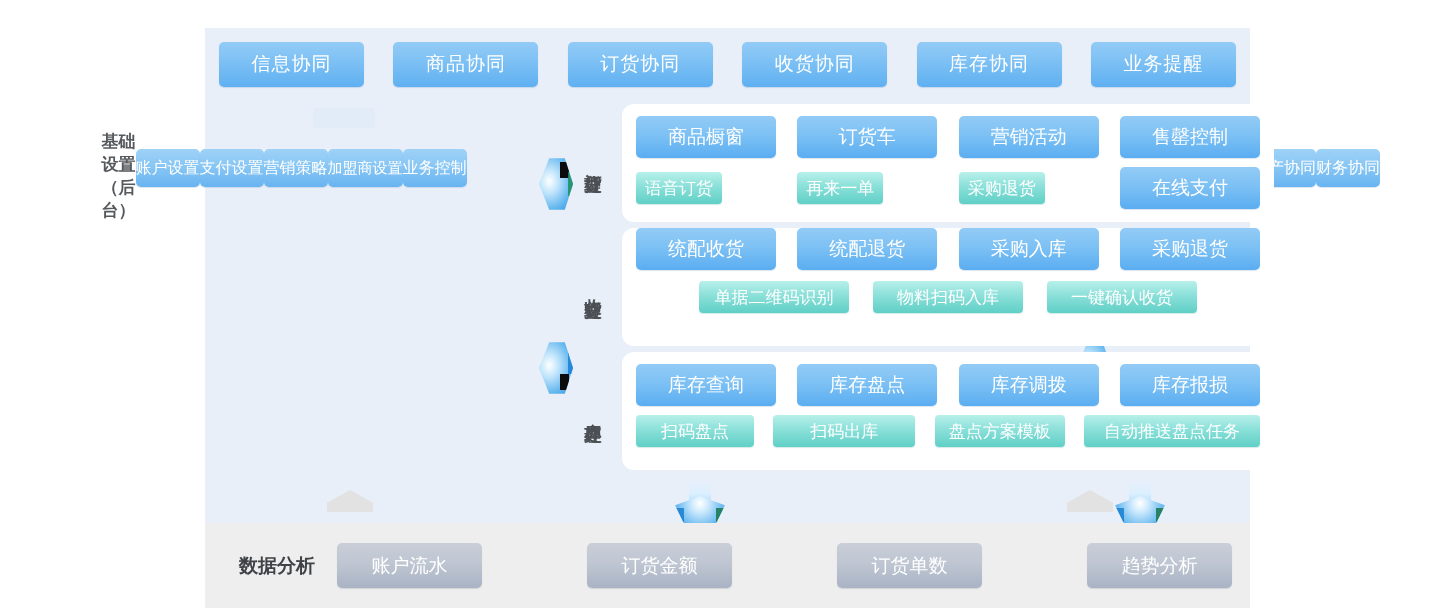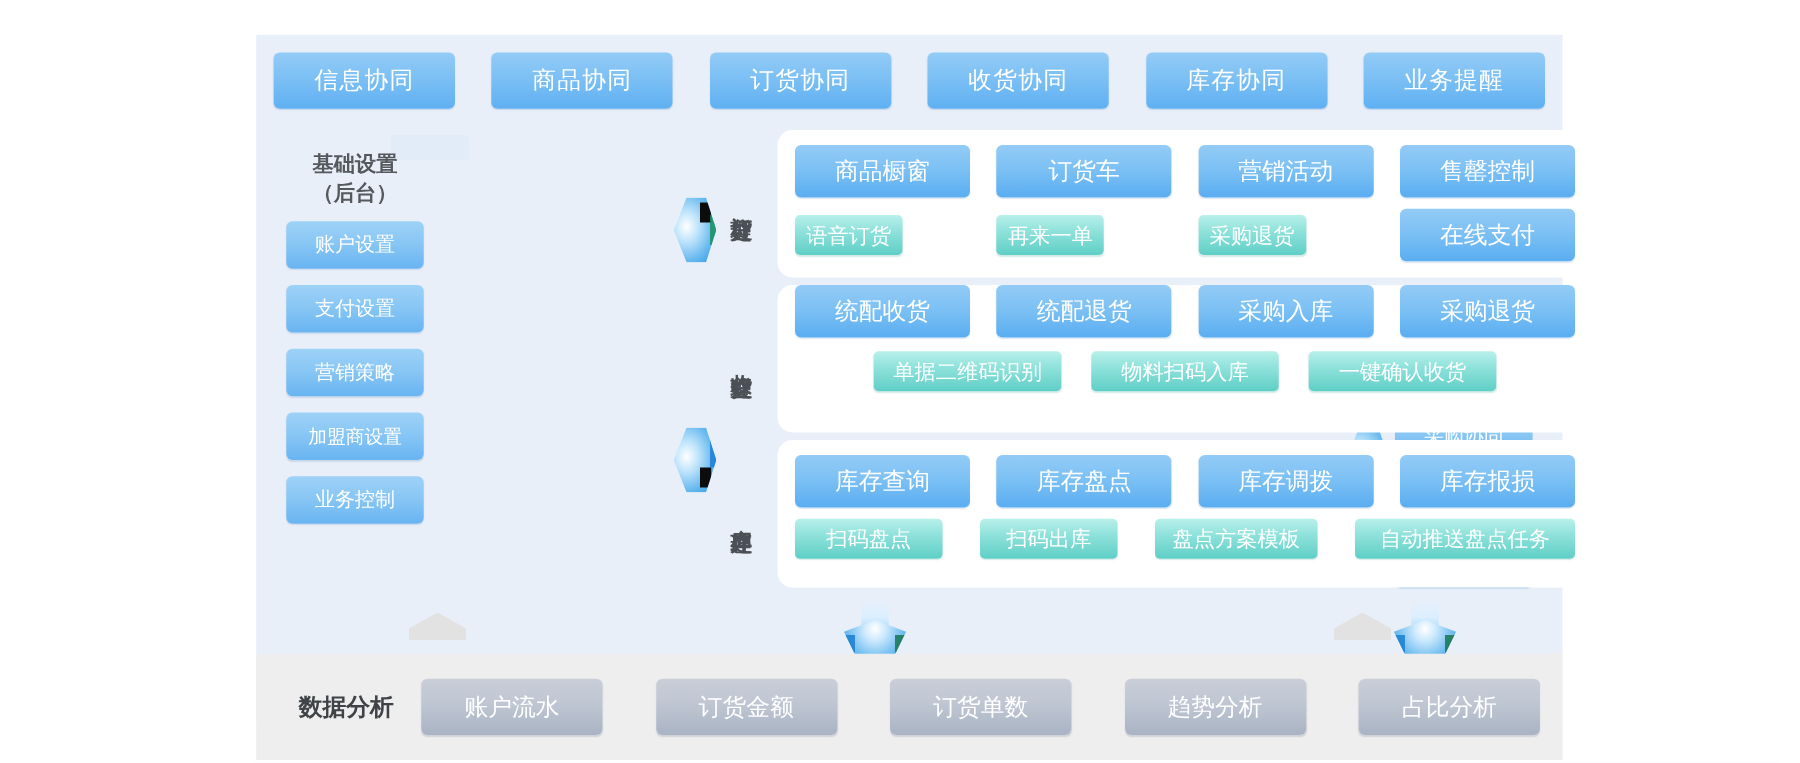--- a/index.html
+++ b/index.html
@@ -65,24 +65,23 @@
     position: absolute;
     left: 0;
     top: 72px;
     width: 1045px;
     height: 410px;
   }
 
   
   .side-col {
     position: absolute;
-    top: 6px;
+    top: 16px;
     width: 130px;
     display: flex;
-    flex-direction: column;
     align-items: center;
     justify-content: center;
   }
   .side-col.left  { left: 14px; }
   .side-col.right { left: 901px; }
 
   .side-title {
     color: #55585c;
     font-size: 17px;
     font-weight: bold;
@@ -382,21 +381,21 @@
 
       <div class="group-panel" style="top:252px; height:118px; padding-top:12px;">
         <div class="panel-row">
           <div class="chip-main w140">库存查询</div>
           <div class="chip-main w140">库存盘点</div>
           <div class="chip-main w140">库存调拨</div>
           <div class="chip-main w140">库存报损</div>
         </div>
         <div class="panel-row" style="margin-top:9px;">
           <div class="chip-teal" style="width:118px;padding:0;">扫码盘点</div>
-          <div class="chip-teal" style="width:110px;padding:0;">扫码出库</div>
+          <div class="chip-teal" style="width:142px;padding:0;">扫码出库</div>
           <div class="chip-teal" style="width:130px;padding:0;">盘点方案模板</div>
           <div class="chip-teal" style="width:176px;padding:0;">自动推送盘点任务</div>
         </div>
       </div>
 
       <div class="chevron-up" style="left:122px; top:390px;"></div>
       <div class="chevron-up" style="left:862px; top:390px;"></div>
 
       <div class="stem-v" style="left:484px; top:378px;"></div>
       <div class="diamond-v" style="left:468px; top:396px;">
@@ -412,18 +411,17 @@
 
     </div>
 
     <div class="bottom-band">
       <div class="bottom-title">数据分析</div>
       <div class="bottom-chips">
         <div class="chip-gray">账户流水</div>
         <div class="chip-gray">订货金额</div>
         <div class="chip-gray">订货单数</div>
         <div class="chip-gray">趋势分析</div>
-        <div class="chip-gray">占比分析</div>
       </div>
     </div>
 
   </div>
 </div>
 
 </body></html>

